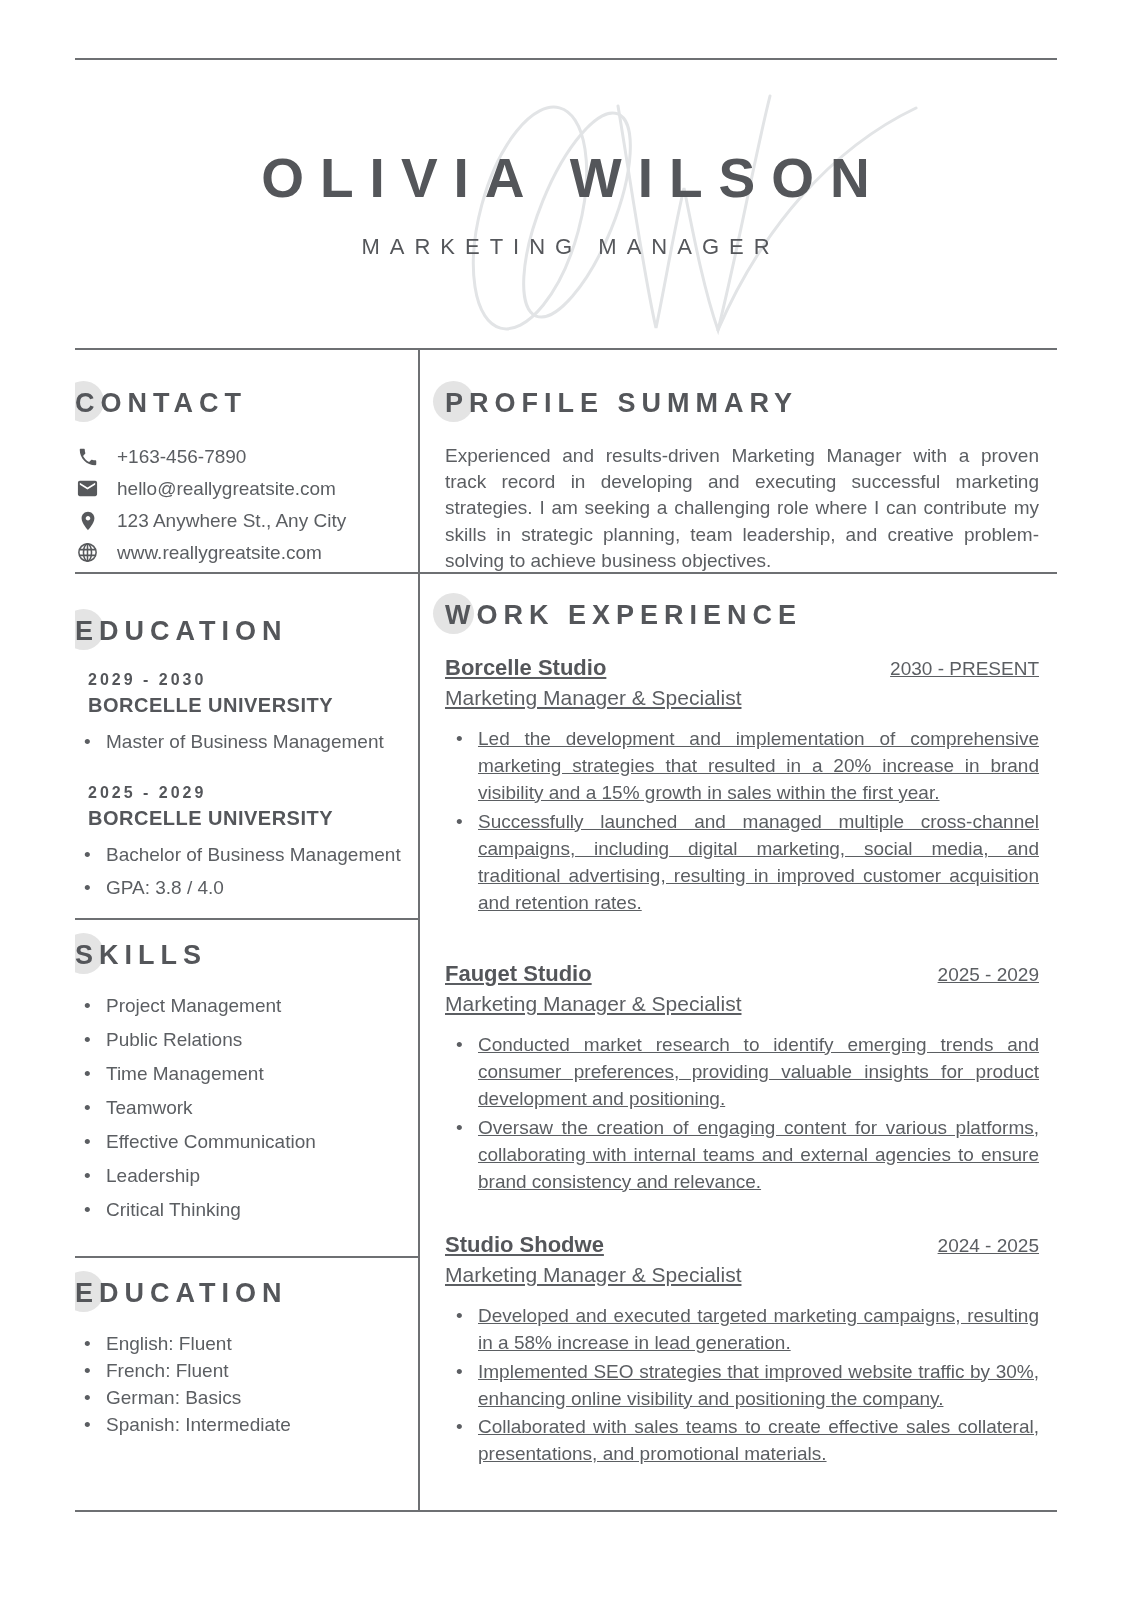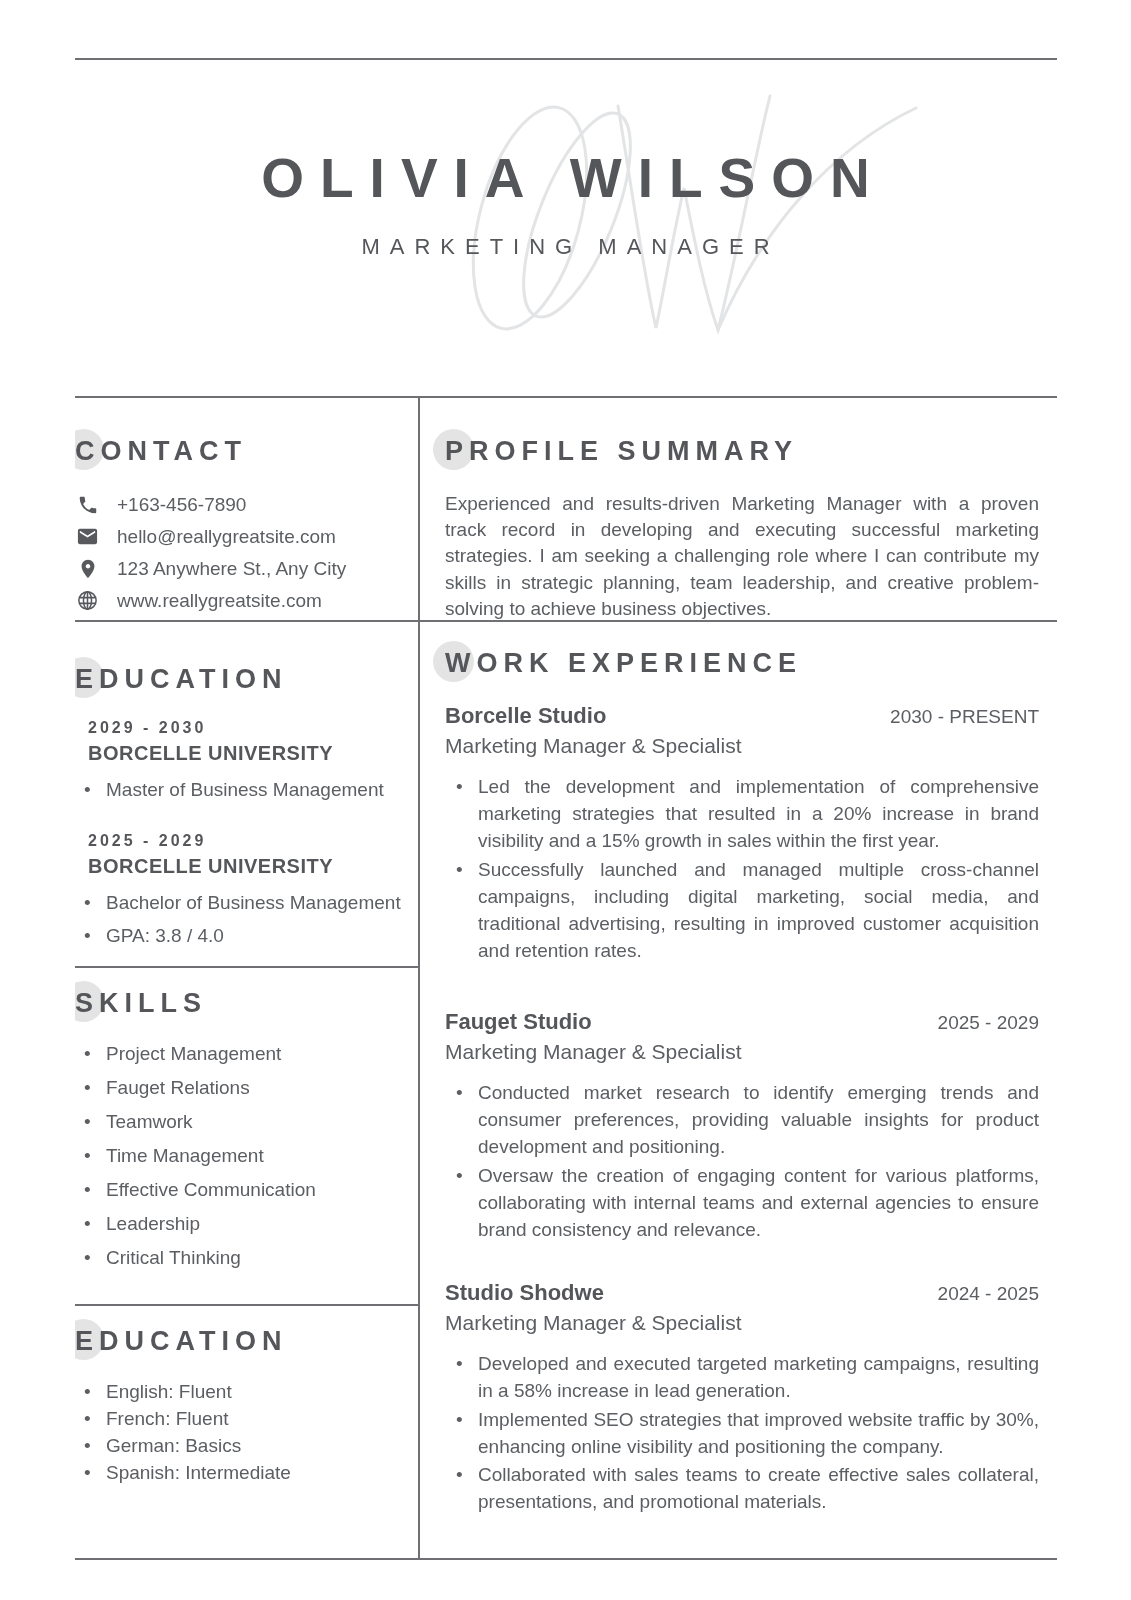--- a/index.html
+++ b/index.html
@@ -7,21 +7,21 @@
   .page {
     width: 1131px; height: 1600px; margin: 0 auto; position: relative;
     background: #ffffff; overflow: hidden;
     font-family: "Liberation Sans", sans-serif;
     color: var(--text-body, #5b5e62);
   }
   .rule { height: 2px; background: var(--rule, #6e7073); margin-left: 75px; margin-right: 74px; }
   .top-rule { margin-top: 58px; }
 
   
-  .header { height: 336px; position: relative; text-align: center; }
+  .header { height: 288px; position: relative; text-align: center; }
   .watermark { position: absolute; left: 380px; top: 30px; pointer-events: none; }
   .watermark path, .watermark ellipse { fill: none; stroke: var(--watermark, #e2e4e6); stroke-width: 3; stroke-linecap: round; }
   .name {
     margin: 0; padding-top: 86px; position: relative;
     font-size: 55px; font-weight: 700; letter-spacing: 16px; text-indent: 16px;
     color: var(--text-primary, #54565a);
   }
   .subtitle {
     margin-top: 24px; position: relative;
     font-size: 22px; letter-spacing: 10px; text-indent: 10px;
@@ -78,21 +78,21 @@
   .edu-entry li { margin-bottom: 6px; }
 
   
   .skills-sec, .langs-sec { margin-top: 20px; }
   .skills-sec ul { margin-top: 22px; }
   .skills-sec li { margin-bottom: 7px; }
   .langs-sec ul { margin-top: 22px; }
   .langs-sec li { margin-bottom: 0; }
 
   
-  .work-sec { margin-top: 26px; }
+  .work-sec { margin-top: 26px; text-decoration: underline; }
   .job1 { margin-top: 24px; }
   .job2 { margin-top: 44px; }
   .job3 { margin-top: 36px; }
   .job-head { display: flex; justify-content: space-between; align-items: baseline; }
   .job-company { font-size: 22px; font-weight: 700; color: var(--text-primary, #54565a); }
   .job-dates { font-size: 19px; color: var(--text-body, #5b5e62); white-space: nowrap; }
   .job-role { font-size: 21px; margin-top: 5px; }
   .job ul { margin-top: 16px; }
   .job li { text-align: justify; margin-bottom: 2px; padding-left: 33px; }
   .job li::before { left: 11px; }
@@ -204,23 +204,23 @@
 
       <div class="rule-left rule-skills"></div>
 
       <section class="skills-sec">
         <h2 class="sec-h">
           <span class="circle"></span>
           <span class="sec-t">SKILLS</span>
         </h2>
         <ul>
           <li>Project Management</li>
-          <li>Fauget Relations</li>
+          <li>Public Relations</li>
+          <li>Time Management</li>
           <li>Teamwork</li>
-          <li>Time Management</li>
           <li>Effective Communication</li>
           <li>Leadership</li>
           <li>Critical Thinking</li>
         </ul>
       </section>
 
       <div class="rule-left rule-langs"></div>
 
       <section class="langs-sec">
         <h2 class="sec-h">

